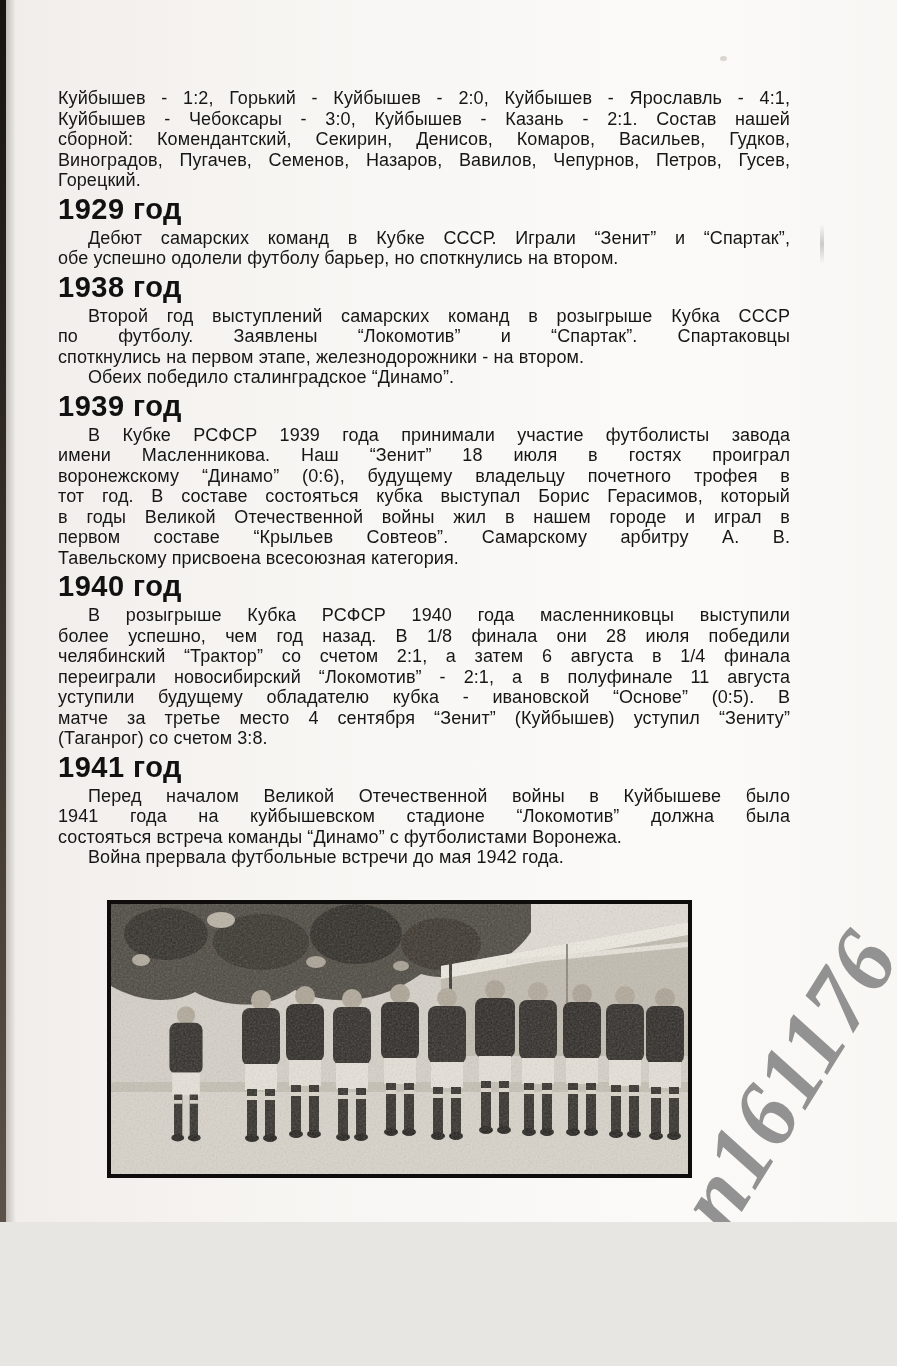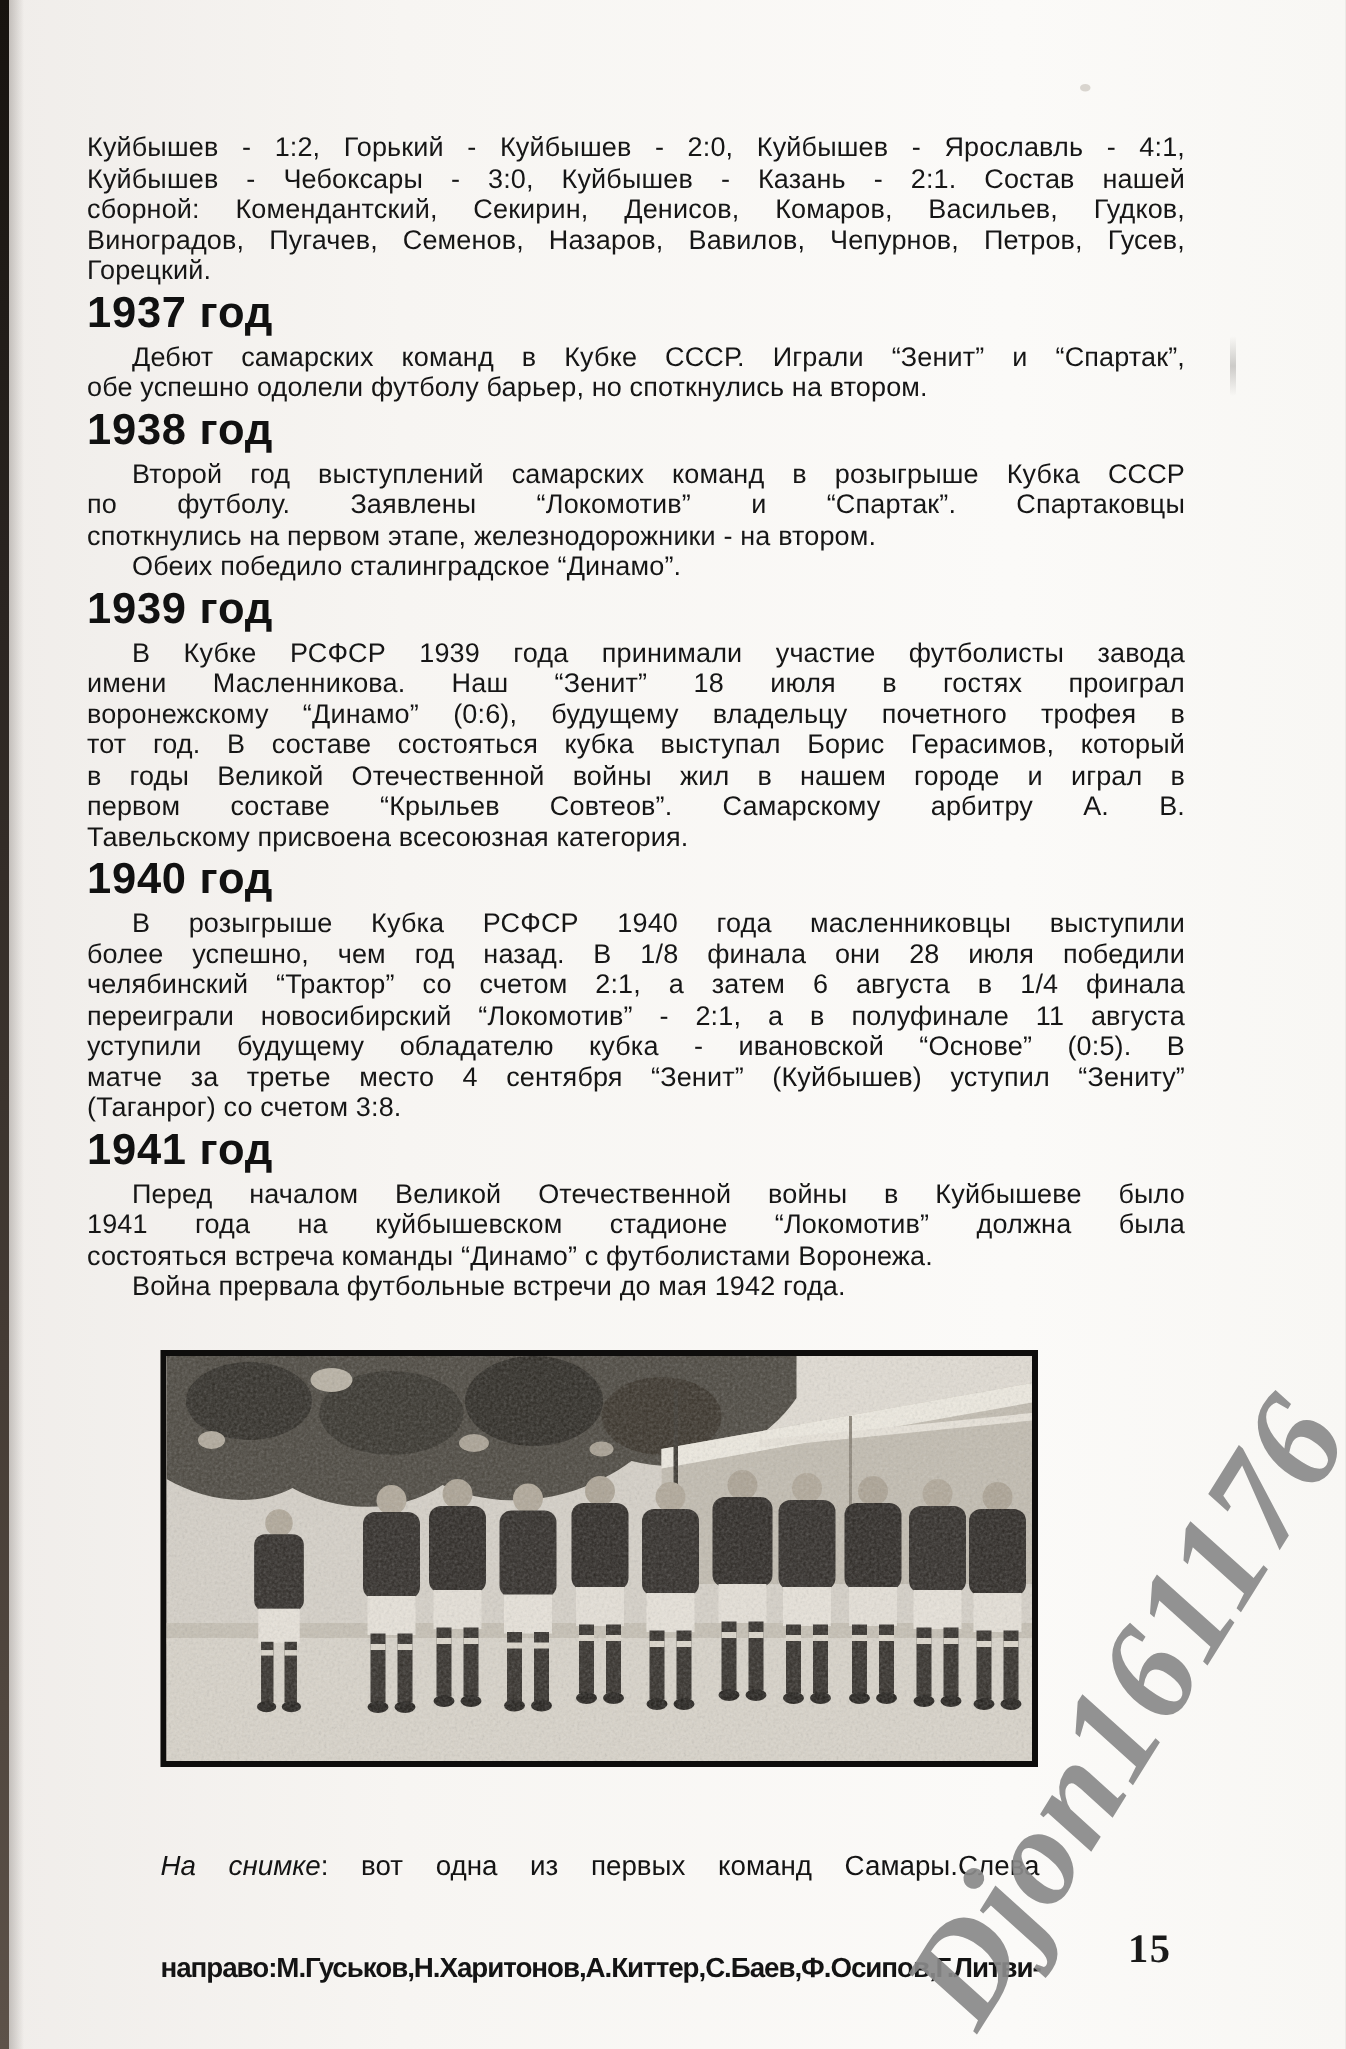--- a/index.html
+++ b/index.html
@@ -1,19 +1,19 @@
 <!DOCTYPE html>
 <html><head>
 <meta charset="utf-8">
 <style>
   * { margin:0; padding:0; box-sizing:border-box; }
   html,body { background:#e8e6e2; }
   .page {
     position:relative;
-    width:897px; height:1366px;
+    width:897px; height:1222px;
     margin:0 auto;
     overflow:hidden;
     background:linear-gradient(90deg,#f0edea 0%,#f7f5f2 30%,#fbfaf8 75%,#f8f7f4 100%);
     font-family:"Liberation Sans", sans-serif;
     color:#161616;
   }
   
   .scan-edge-left {
     position:absolute; left:0; top:0; width:6px; height:100%;
     background:linear-gradient(180deg,#17130f 0%,#2b2521 30%,#443b34 65%,#5d5249 100%);
@@ -79,21 +79,21 @@
   <div class="content">
 
     <div class="para">
         <div class="tline">Куйбышев - 1:2, Горький - Куйбышев - 2:0, Куйбышев - Ярославль - 4:1,</div>
         <div class="tline">Куйбышев - Чебоксары - 3:0, Куйбышев - Казань - 2:1. Состав нашей</div>
         <div class="tline">сборной: Комендантский, Секирин, Денисов, Комаров, Васильев, Гудков,</div>
         <div class="tline">Виноградов, Пугачев, Семенов, Назаров, Вавилов, Чепурнов, Петров, Гусев,</div>
         <div class="tline tlast">Горецкий.</div>
       </div>
 
-    <h2 class="year">1937 год</h2>
+    <h2 class="year">1929 год</h2>
     <div class="para indent">
         <div class="tline">Дебют самарских команд в Кубке СССР. Играли “Зенит” и “Спартак”,</div>
         <div class="tline tlast">обе успешно одолели футболу барьер, но споткнулись на втором.</div>
       </div>
 
     <h2 class="year">1938 год</h2>
     <div class="para indent">
         <div class="tline">Второй год выступлений самарских команд в розыгрыше Кубка СССР</div>
         <div class="tline">по футболу. Заявлены “Локомотив” и “Спартак”. Спартаковцы</div>
         <div class="tline tlast">споткнулись на первом этапе, железнодорожники - на втором.</div>

